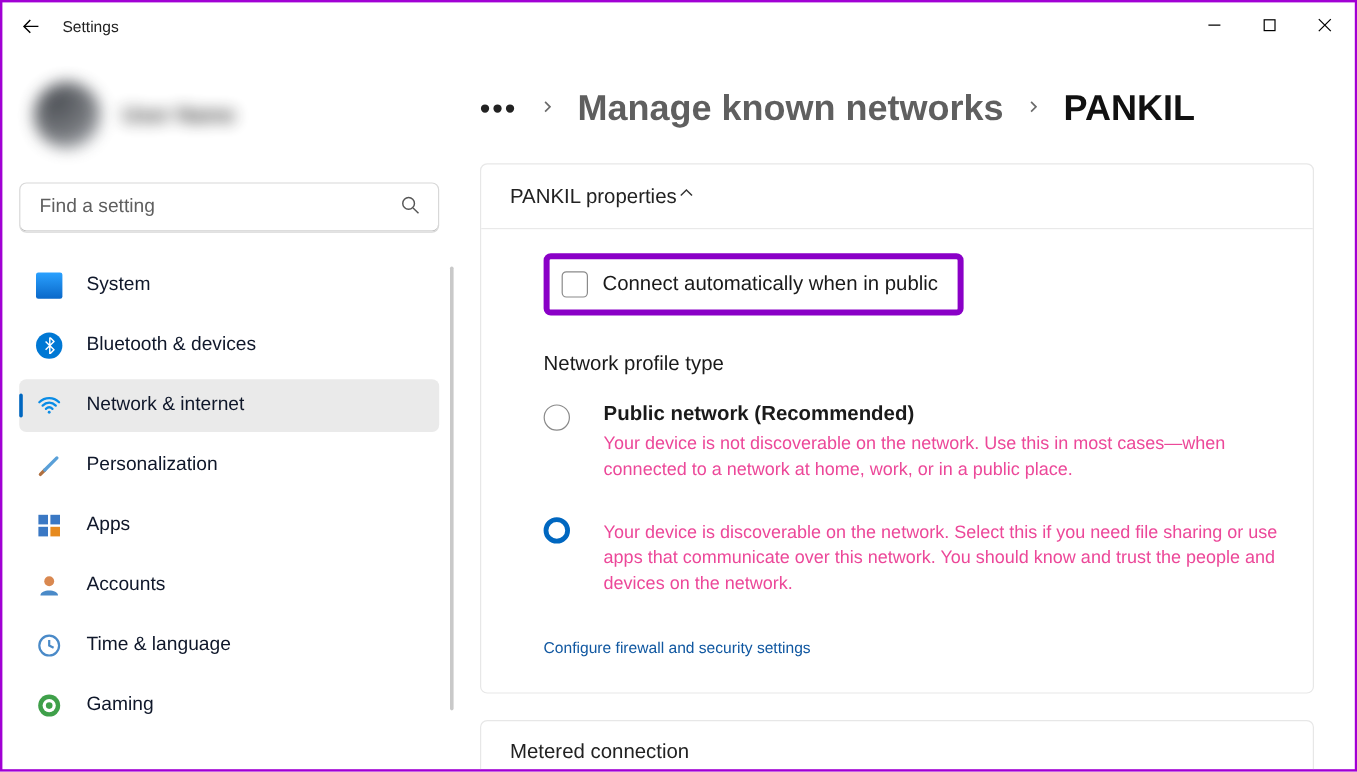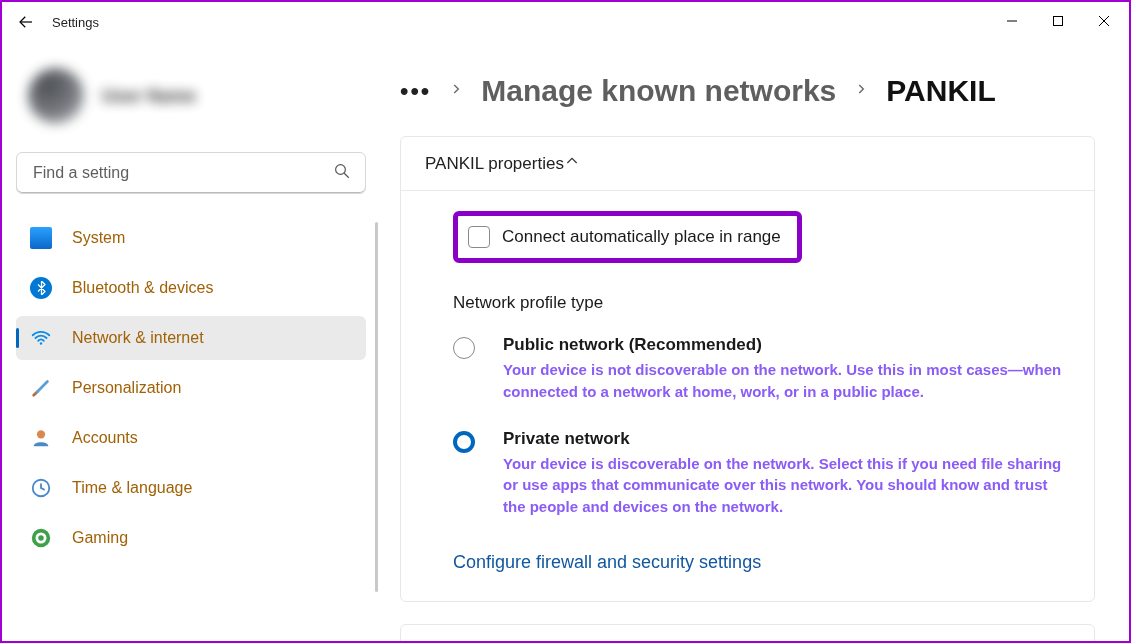--- a/index.html
+++ b/index.html
@@ -47,21 +47,21 @@
   }
   .search input::placeholder { color:#5f5f5f; }
   .search .mag { color:#555; }
   .nav { position:relative; }
   .nav-scroll {
     position:absolute; right:-12px; top:6px; width:3px; height:370px; background:#c9c9c9; border-radius:2px;
   }
   .nav-item {
     display:flex; align-items:center; gap:20px;
     height:44px; padding:0 14px; border-radius:6px; margin-bottom:6px;
-    font-size:16px; color:#a16207; cursor:default;
+    font-size:16px; color:#0f172a; cursor:default;
   }
   .nav-item.selected { background:#eaeaea; position:relative; }
   .nav-item.selected::before {
     content:""; position:absolute; left:0; top:12px; bottom:12px; width:3px; background:#0067c0; border-radius:3px;
   }
   .nav-item .ic { width:22px; height:22px; display:flex; align-items:center; justify-content:center; }
   
   .ic-system    { background:linear-gradient(#2aa1ff,#0a68c9); border-radius:2px; }
   .ic-bt        { background:#0078d4; border-radius:50%; display:flex; align-items:center; justify-content:center; color:#fff; font-size:13px; }
   .ic-wifi      { color:#0a8ce6; }
@@ -90,22 +90,22 @@
   }
   .auto-label { font-size:17px; color:#1a1a1a; }
   .section-title { font-size:17px; margin:30px 0 22px 0; color:#1a1a1a; }
   .radio-row { display:flex; gap:28px; margin-bottom:26px; }
   .radio {
     width:22px; height:22px; border-radius:50%; flex:none; margin-top:2px;
   }
   .radio.off { border:1.5px solid #8a8a8a; }
   .radio.on  { border:4px solid #0067c0; background:#fff; }
   .radio-title { font-size:17px; font-weight:600; color:#1a1a1a; }
-  .radio-desc  { font-size:15px; color:#8b5cf6; line-height:1.45; max-width:570px; margin-top:4px;font-weight:bold; }
-  .link { color:#1158a1; font-size:18px; margin-top:8px; display:inline-block; }
+  .radio-desc  { font-size:15px; color:#ec4899; line-height:1.45; max-width:570px; margin-top:4px; }
+  .link { color:#1158a1; font-size:13px; margin-top:8px; display:inline-block; }
   .metered {
     margin-top:22px; padding:16px 24px; border:1px solid #e7e7e7; border-radius:6px;
     font-size:17px; color:#222; display:flex; align-items:center;
   }
 </style>
 </head>
 <body>
 
 <div class="winctrls">
   <div class="winbtn">
@@ -186,20 +186,31 @@
       <div class="nav-item">
         <span class="ic">
           <svg width="22" height="22" viewBox="0 0 24 24" fill="none">
             <path d="M4 20 L8 16" stroke="#b07040" stroke-width="3" stroke-linecap="round"></path>
             <path d="M8 16 L19 5" stroke="#5aa0d8" stroke-width="3" stroke-linecap="round"></path>
           </svg>
         </span>
         <span>Personalization</span>
       </div>
 
+      <div class="nav-item">
+        <span class="ic">
+          <svg width="20" height="20" viewBox="0 0 20 20">
+            <rect x="1" y="1" width="8" height="8" fill="#3a78c4"></rect>
+            <rect x="11" y="1" width="8" height="8" fill="#3a78c4"></rect>
+            <rect x="1" y="11" width="8" height="8" fill="#3a78c4"></rect>
+            <rect x="11" y="11" width="8" height="8" fill="#e68a1f"></rect>
+          </svg>
+        </span>
+        <span>Apps</span>
+      </div>
 
       <div class="nav-item">
         <span class="ic">
           <svg width="22" height="22" viewBox="0 0 24 24">
             <circle cx="12" cy="8" r="4.5" fill="#d98850"></circle>
             <path d="M4 21 C4 15 20 15 20 21 Z" fill="#4a8ac8"></path>
           </svg>
         </span>
         <span>Accounts</span>
       </div>
@@ -251,37 +262,36 @@
           <svg width="16" height="16" viewBox="0 0 24 24" fill="none" stroke="#333" stroke-width="1.8">
               <polyline points="5 15 12 8 19 15"></polyline>
             </svg>
         </span>
       </div>
 
       <div class="panel-body">
 
         <div class="auto-row hl">
           <span class="chk"></span>
-          <span class="auto-label">Connect automatically place in range</span>
+          <span class="auto-label">Connect automatically when in public</span>
         </div>
 
         <div class="section-title">Network profile type</div>
 
         <div class="radio-row">
           <span class="radio off"></span>
           <div>
             <div class="radio-title">Public network (Recommended)</div>
             <div class="radio-desc">Your device is not discoverable on the network. Use this in most cases—when connected to a network at home, work, or in a public place.</div>
           </div>
         </div>
 
         <div class="radio-row">
           <span class="radio on"></span>
           <div>
-            <div class="radio-title">Private network</div>
             <div class="radio-desc">Your device is discoverable on the network. Select this if you need file sharing or use apps that communicate over this network. You should know and trust the people and devices on the network.</div>
           </div>
         </div>
 
         <a class="link">Configure firewall and security settings</a>
       </div>
     </div>
 
     <div class="metered">
       <span>Metered connection</span>

